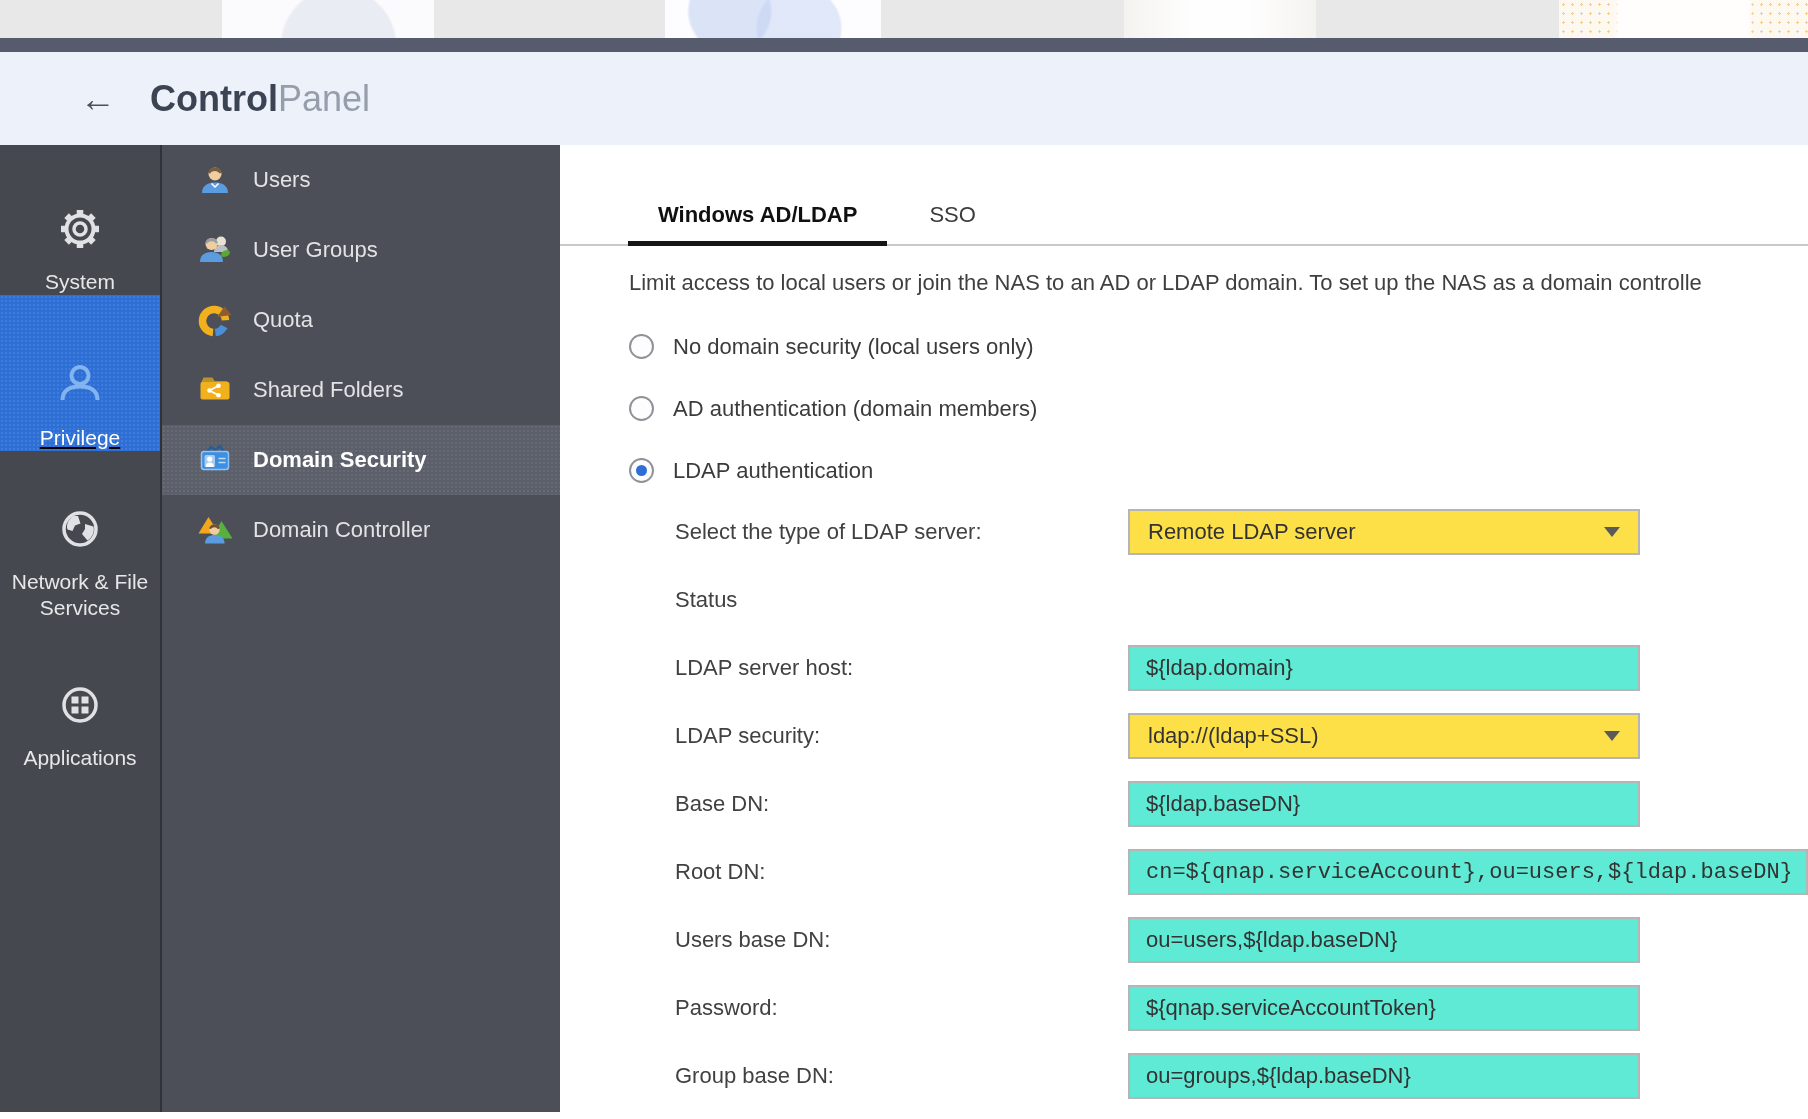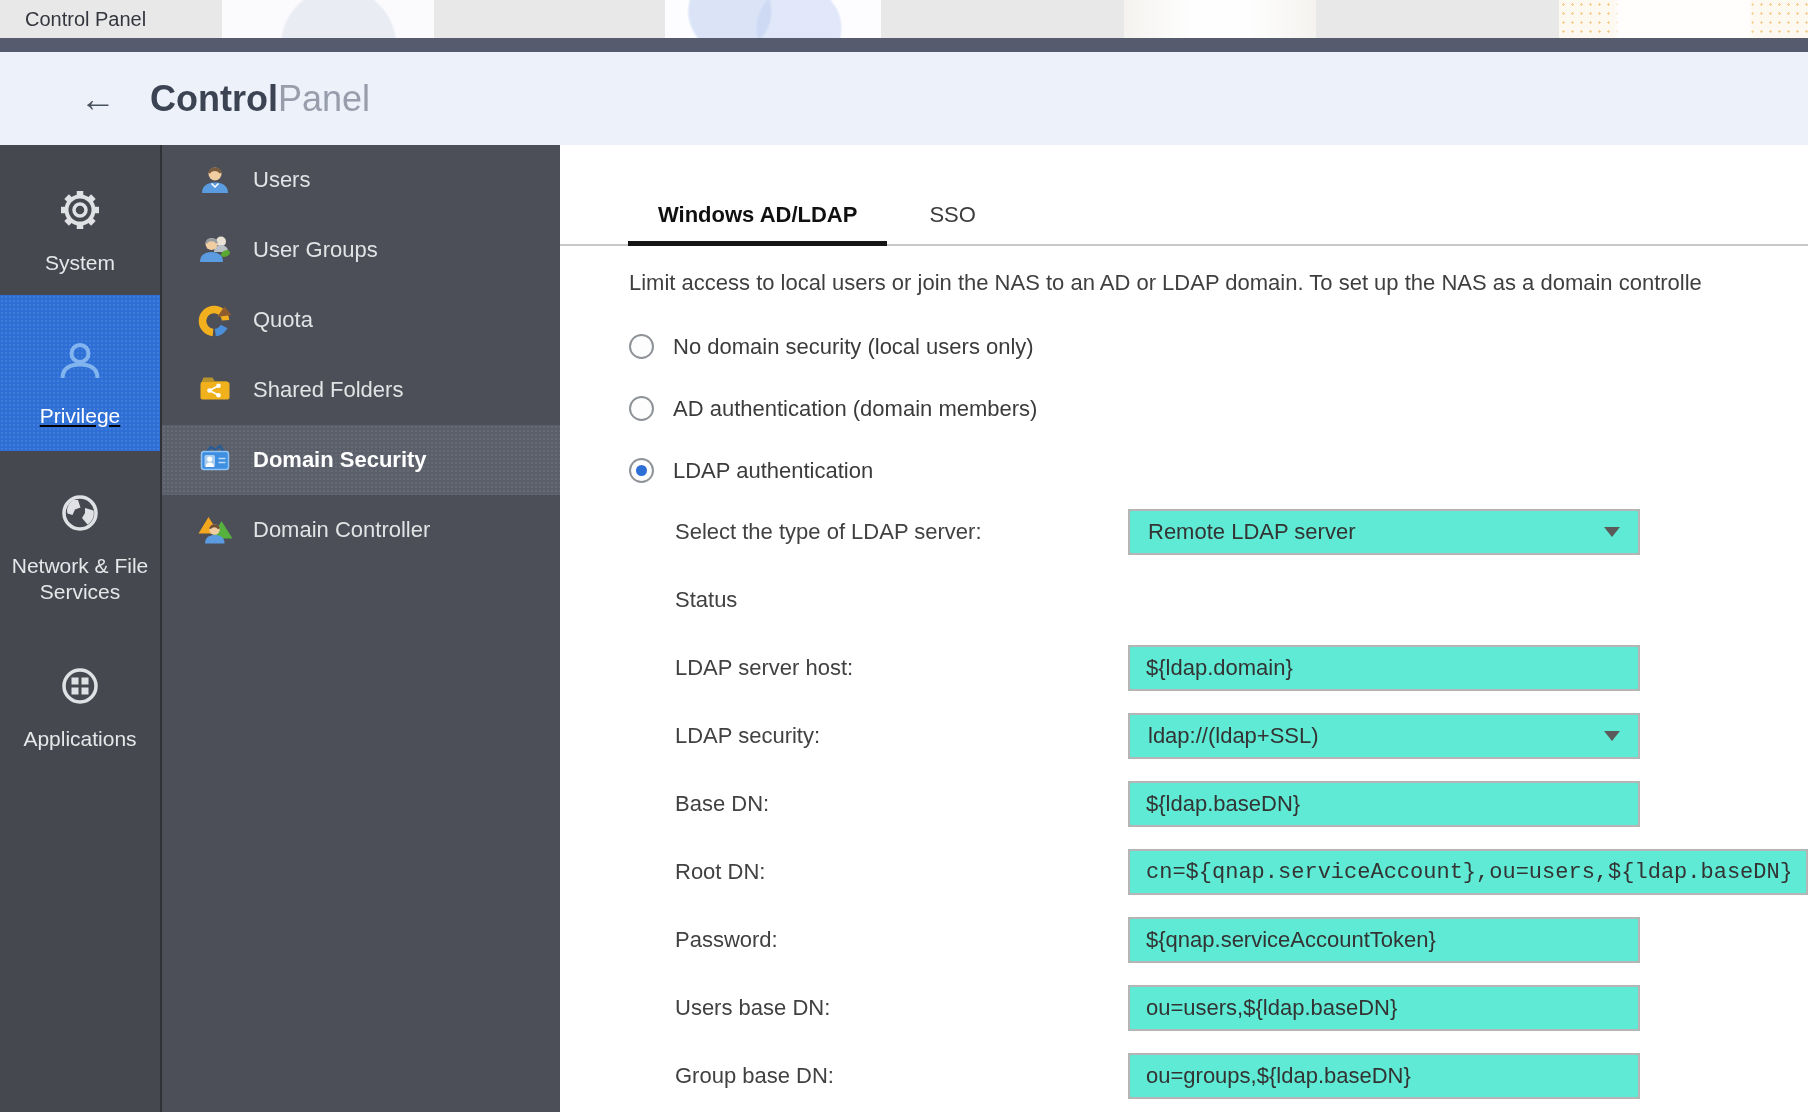--- a/index.html
+++ b/index.html
@@ -30,21 +30,21 @@
   .back-arrow { margin-left:80px; font-size:36px; color:#4a5260; line-height:1; cursor:pointer; }
   .page-title { margin-left:34px; font-size:36px; letter-spacing:0; }
   .t-bold { font-weight:700; color:#3c4352; }
   .t-light { font-weight:400; color:#979daa; }
 
   
   .main { display:flex; width:1808px; height:967px; }
 
   
   .sidebar1 { width:160px; height:100%; background:#45484e; flex:none; }
-  .s1-item { display:flex; flex-direction:column; align-items:center; justify-content:center;
+  .s1-item { display:flex; flex-direction:column; align-items:center; justify-content:flex-end;
     padding-top:20px; cursor:pointer; text-align:center; }
   .s1-item .s1-label { margin-top:10px; font-size:21px; color:#e6e7e9; line-height:1.25; }
   .s1-system { height:150px; }
   .s1-privilege { height:156px; background:#2e6fd6;
     background-image:radial-gradient(rgba(255,255,255,.09) 1px, transparent 1.2px); background-size:4px 4px;text-decoration:underline; }
   .s1-privilege .s1-label { color:#fff; }
   .s1-network { height:170px; }
   .s1-apps { height:150px; }
 
   
@@ -73,38 +73,35 @@
   .radio-row + .radio-row { margin-top:37px; }
   .radio { width:25px; height:25px; border-radius:50%; border:2px solid #8f9398; background:#fdfdfd;
     flex:none; position:relative; }
   .radio.sel::after { content:""; position:absolute; left:50%; top:50%; width:11px; height:11px;
     margin:-5.5px 0 0 -5.5px; border-radius:50%; background:#2e6fd6; }
   .radio-label { margin-left:19px; font-size:22px; color:#3b3b3b; }
 
   .form { margin-top:26px; }
   .form-row { display:flex; align-items:center; height:46px; margin-bottom:22px; padding-left:115px; }
   .form-label { width:453px; font-size:22px; color:#414141; flex:none; }
-  .select-box { position:relative; width:512px; height:46px; border:2px solid #b5b5b5; background:#5eead4;
+  .select-box { position:relative; width:512px; height:46px; border:2px solid #b5b5b5; background:#fde047;
     display:flex; align-items:center; padding:0 40px 0 18px; cursor:pointer; }
   .select-value { font-size:22px; color:#333; white-space:nowrap; }
   .dd-arrow { position:absolute; right:18px; top:50%; transform:translateY(-50%);
     width:0; height:0; border-left:8px solid transparent; border-right:8px solid transparent;
     border-top:10px solid #5a5a5a; }
   .text-input { width:512px; height:46px; border:2px solid #b5b5b5; background:#5eead4;
     font-family:"Liberation Sans","DejaVu Sans",sans-serif; font-size:22px; color:#333;
     padding:0 16px; outline:none; }
   .text-input.wide { width:682px;font-family:Liberation Mono, monospace; }
 </style>
 </head>
 <body>
 
 <div class="top-strip">
-  <div class="taskbar-tab">
-    <span>Control Panel</span>
-  </div>
   <div class="thumb thumb-a"></div>
   <div class="thumb thumb-b"></div>
   <div class="thumb thumb-c"></div>
   <div class="thumb thumb-d"></div>
 </div>
 
 <div class="dark-bar"></div>
 
 <div class="header">
   <span class="back-arrow">←</span>
@@ -304,28 +301,28 @@
         <div class="form-label">Base DN:</div>
         <input class="text-input" type="text" value="${ldap.baseDN}" style="">
       </div>
 
       <div class="form-row">
         <div class="form-label">Root DN:</div>
         <input class="text-input wide" type="text" value="cn=${qnap.serviceAccount},ou=users,${ldap.baseDN}" style="">
       </div>
 
       <div class="form-row">
+        <div class="form-label">Users base DN:</div>
+        <input class="text-input" type="text" value="ou=users,${ldap.baseDN}" style="">
+      </div>
+
+      <div class="form-row">
         <div class="form-label">Password:</div>
         <input class="text-input" type="text" value="${qnap.serviceAccountToken}" style="">
       </div>
 
       <div class="form-row">
-        <div class="form-label">Users base DN:</div>
-        <input class="text-input" type="text" value="ou=users,${ldap.baseDN}" style="">
-      </div>
-
-      <div class="form-row">
         <div class="form-label">Group base DN:</div>
         <input class="text-input" type="text" value="ou=groups,${ldap.baseDN}" style="">
       </div>
     </div>
   </section>
 </div>
 
 </body></html>

